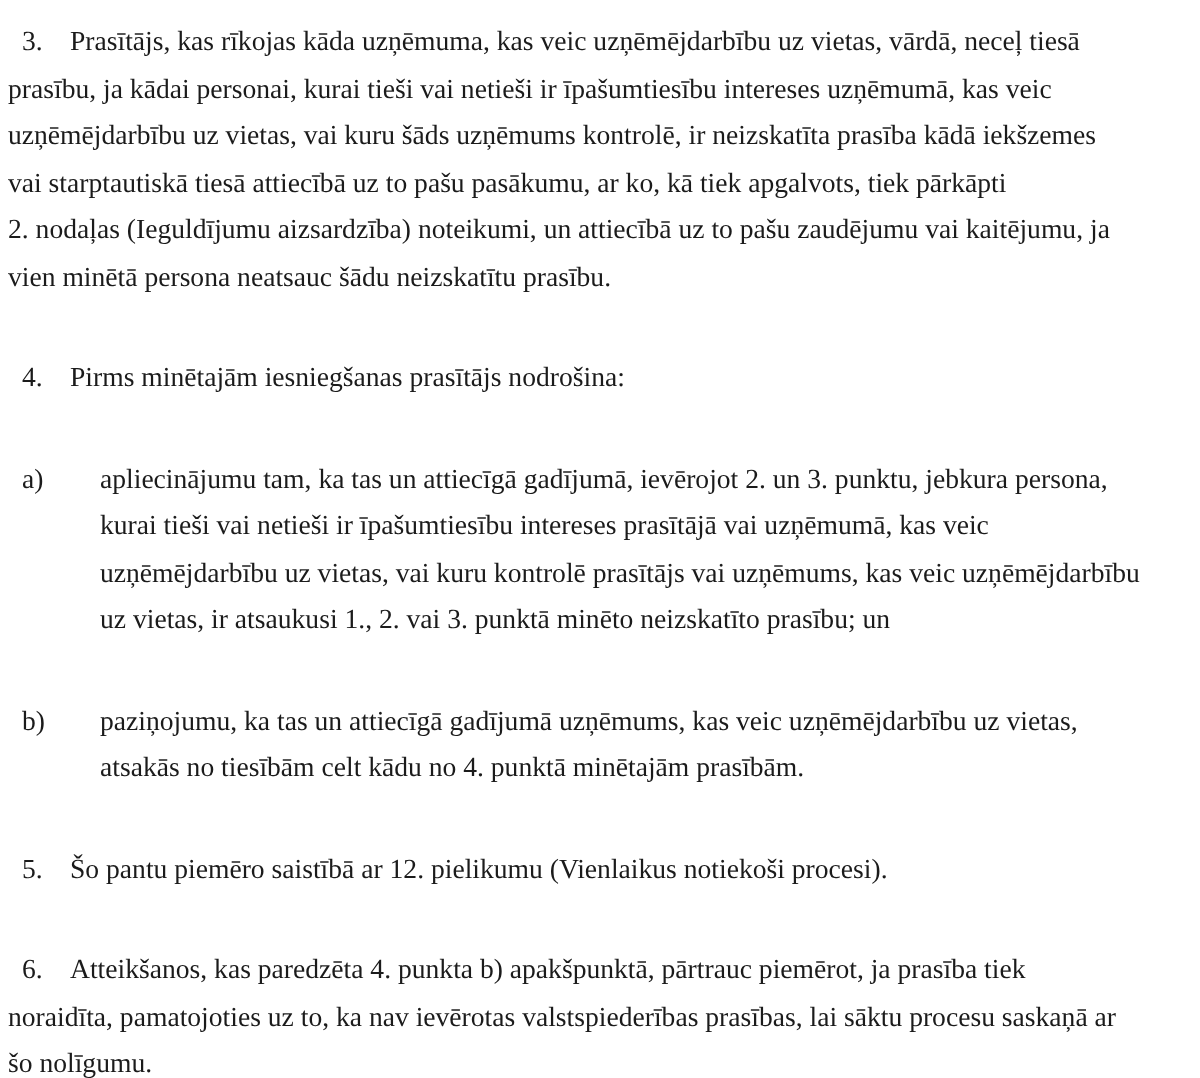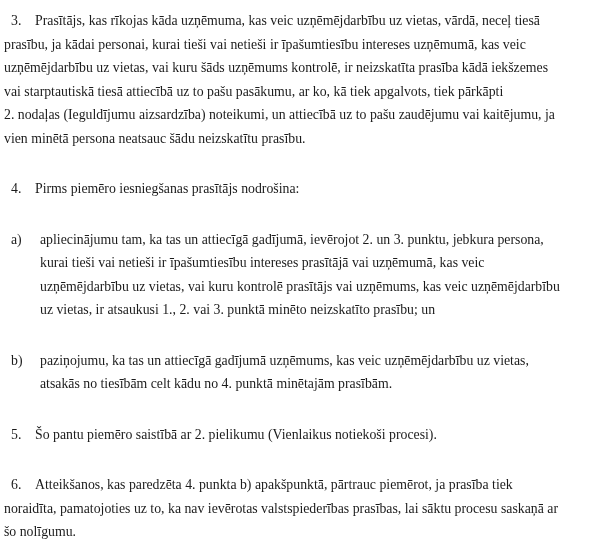--- a/index.html
+++ b/index.html
@@ -27,57 +27,57 @@
     position: absolute;
     left: 7px;
     top: 0;
     white-space: pre;
   }
   .para-text {
     white-space: pre;
     text-indent: 31px;
   }
   .para.sub .para-text {
-    margin-left: 36px;
+    margin-left: 46px;
     text-indent: 0;
   }
 </style>
 </head>
 <body>
 
 <div class="page" style="background: rgb(255, 255, 255); color: rgb(27, 27, 27);">
   <div id="paragraphs">
       <div class="para">
         <span class="para-label">3.</span>
         <div class="para-text">Prasītājs, kas rīkojas kāda uzņēmuma, kas veic uzņēmējdarbību uz vietas, vārdā, neceļ tiesā
 prasību, ja kādai personai, kurai tieši vai netieši ir īpašumtiesību intereses uzņēmumā, kas veic
 uzņēmējdarbību uz vietas, vai kuru šāds uzņēmums kontrolē, ir neizskatīta prasība kādā iekšzemes
 vai starptautiskā tiesā attiecībā uz to pašu pasākumu, ar ko, kā tiek apgalvots, tiek pārkāpti
 2. nodaļas (Ieguldījumu aizsardzība) noteikumi, un attiecībā uz to pašu zaudējumu vai kaitējumu, ja
 vien minētā persona neatsauc šādu neizskatītu prasību.</div>
       </div>
       <div class="para">
         <span class="para-label">4.</span>
-        <div class="para-text">Pirms piemēro iesniegšanas prasītājs nodrošina:</div>
+        <div class="para-text">Pirms minētajām iesniegšanas prasītājs nodrošina:</div>
       </div>
       <div class="para sub">
         <span class="para-label">a)</span>
         <div class="para-text">apliecinājumu tam, ka tas un attiecīgā gadījumā, ievērojot 2. un 3. punktu, jebkura persona,
 kurai tieši vai netieši ir īpašumtiesību intereses prasītājā vai uzņēmumā, kas veic
 uzņēmējdarbību uz vietas, vai kuru kontrolē prasītājs vai uzņēmums, kas veic uzņēmējdarbību
 uz vietas, ir atsaukusi 1., 2. vai 3. punktā minēto neizskatīto prasību; un</div>
       </div>
       <div class="para sub">
         <span class="para-label">b)</span>
         <div class="para-text">paziņojumu, ka tas un attiecīgā gadījumā uzņēmums, kas veic uzņēmējdarbību uz vietas,
 atsakās no tiesībām celt kādu no 4. punktā minētajām prasībām.</div>
       </div>
       <div class="para">
         <span class="para-label">5.</span>
-        <div class="para-text">Šo pantu piemēro saistībā ar 2. pielikumu (Vienlaikus notiekoši procesi).</div>
+        <div class="para-text">Šo pantu piemēro saistībā ar 12. pielikumu (Vienlaikus notiekoši procesi).</div>
       </div>
       <div class="para">
         <span class="para-label">6.</span>
         <div class="para-text">Atteikšanos, kas paredzēta 4. punkta b) apakšpunktā, pārtrauc piemērot, ja prasība tiek
 noraidīta, pamatojoties uz to, ka nav ievērotas valstspiederības prasības, lai sāktu procesu saskaņā ar
 šo nolīgumu.</div>
       </div>
     </div>
 </div>
 

